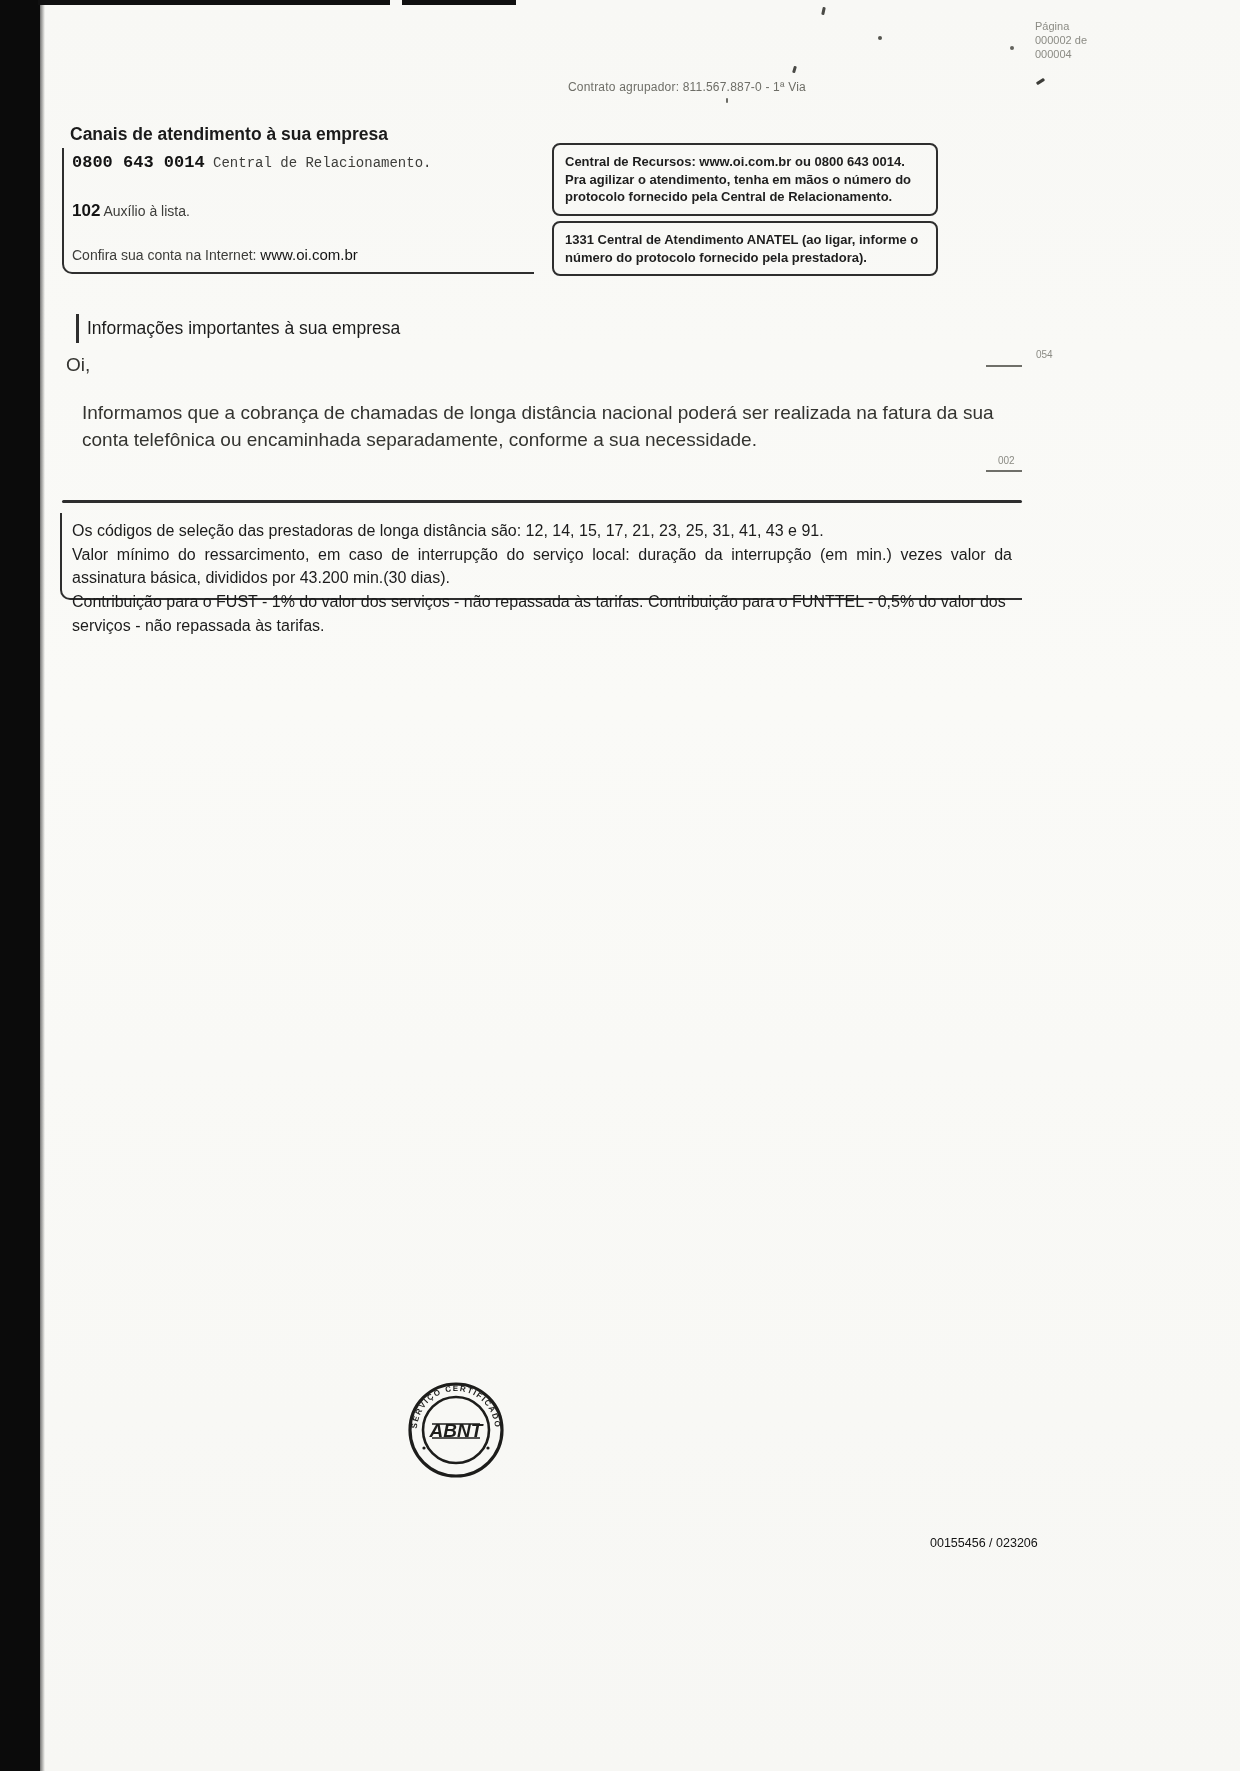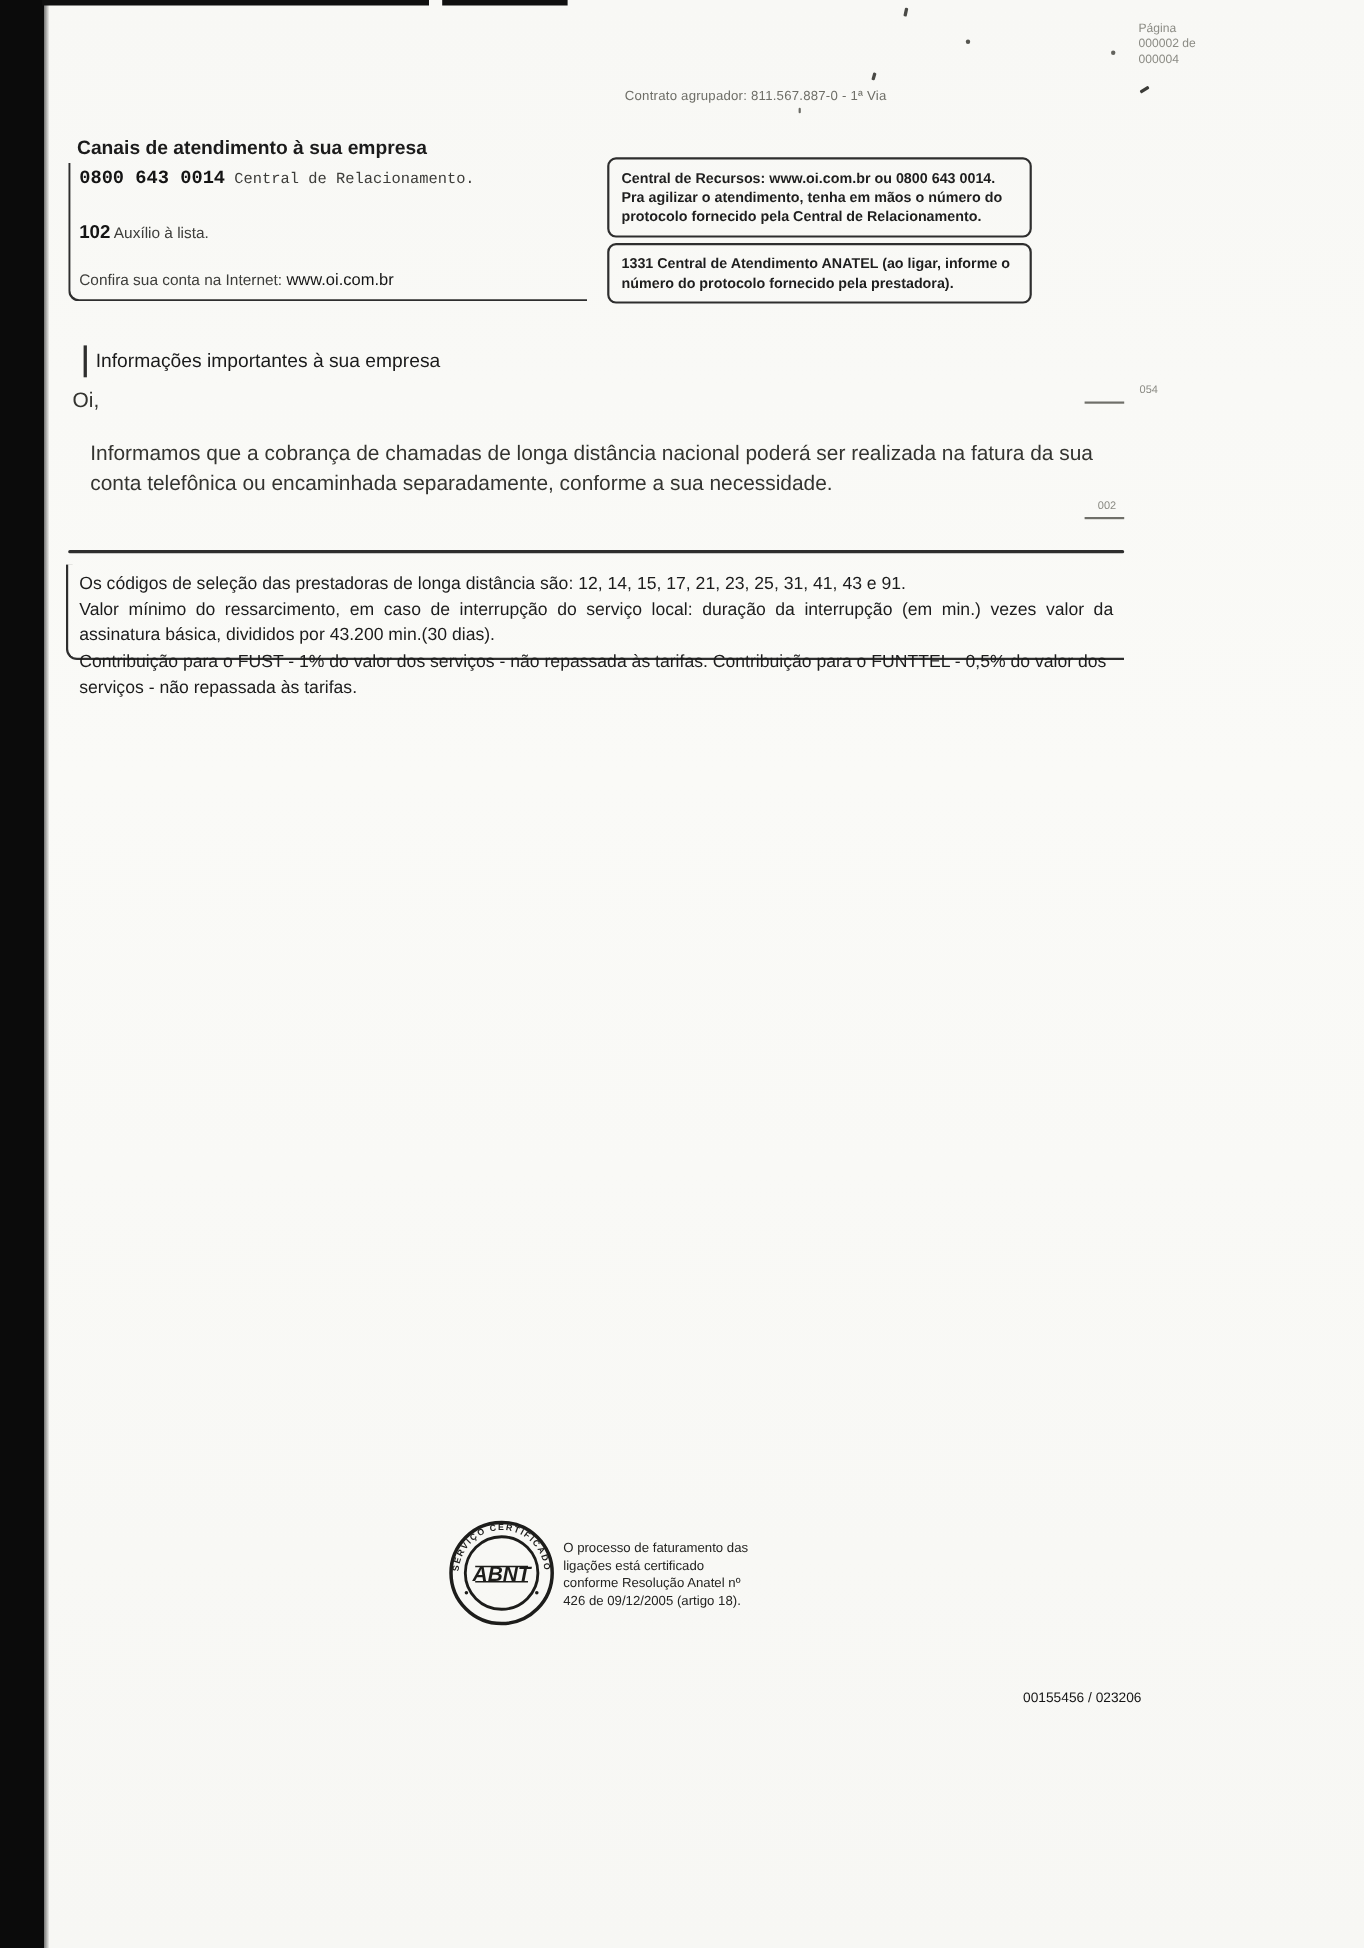--- a/index.html
+++ b/index.html
@@ -128,17 +128,16 @@
     <path id="arcTop" d="M 11 50 A 39 39 0 0 1 89 50" fill="none"></path>
     <text font-size="8" font-weight="bold" fill="#1d1d1b" letter-spacing="1.4">
       <textPath href="#arcTop" startOffset="50%" text-anchor="middle">SERVIÇO CERTIFICADO</textPath>
     </text>
     <line x1="26" y1="44" x2="74" y2="44" stroke="#1d1d1b" stroke-width="1.4"></line>
     <line x1="26" y1="58" x2="74" y2="58" stroke="#1d1d1b" stroke-width="1.4"></line>
     <text x="50" y="57" text-anchor="middle" font-size="19" font-weight="bold" font-style="italic" fill="#1d1d1b">ABNT</text>
     <circle cx="18" cy="68" r="1.6" fill="#1d1d1b"></circle>
     <circle cx="82" cy="68" r="1.6" fill="#1d1d1b"></circle>
   </svg>
-  <div class="cert-text">O processo de faturamento das ligações está certificado conforme Resolução Anatel nº 426 de 09/12/2005 (artigo 18).</div>
 
   <div class="doc-number">00155456 / 023206</div>
 
 </div>
 
 </body></html>

